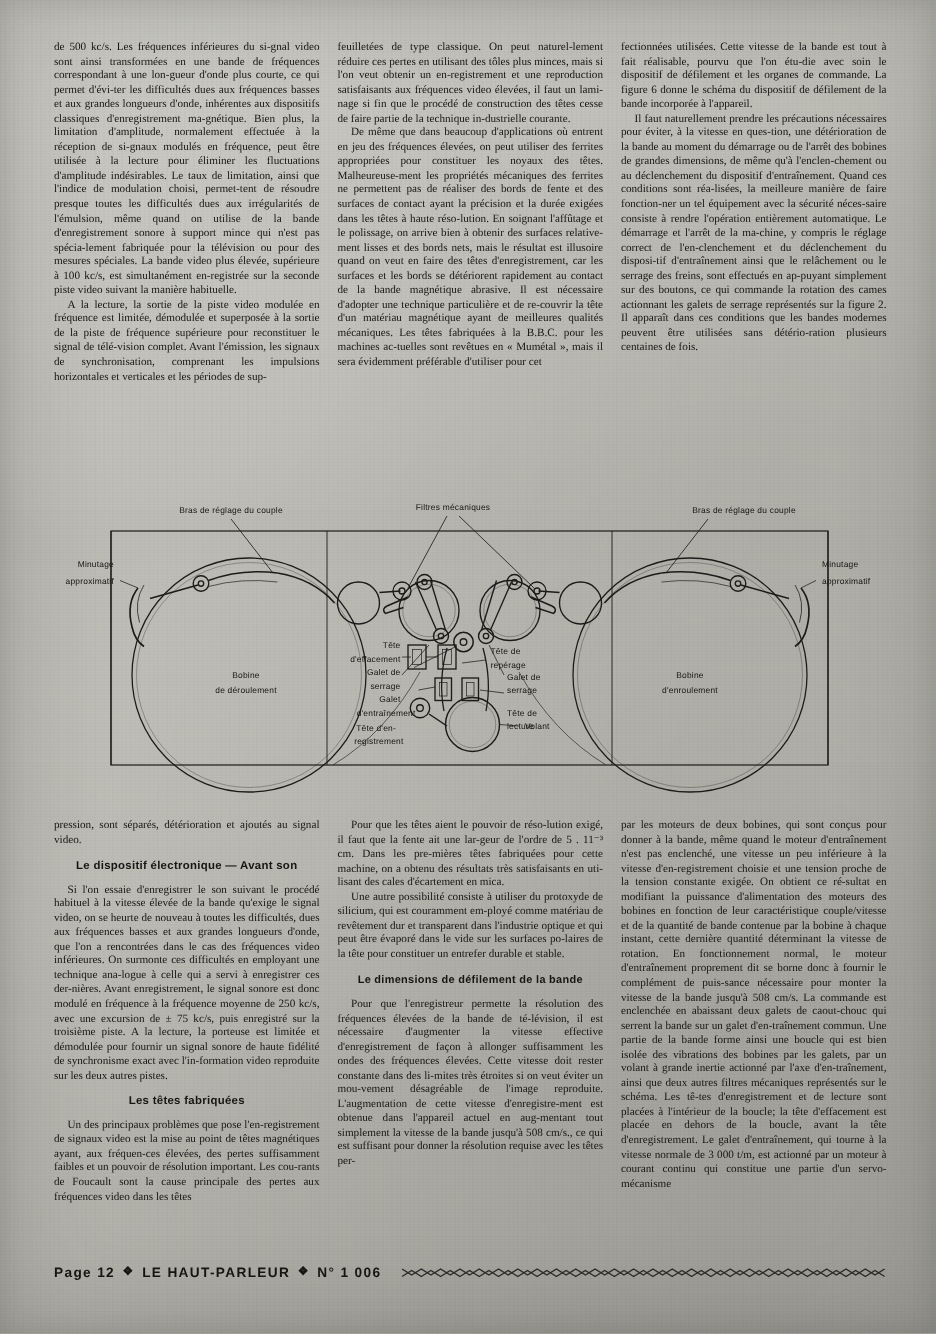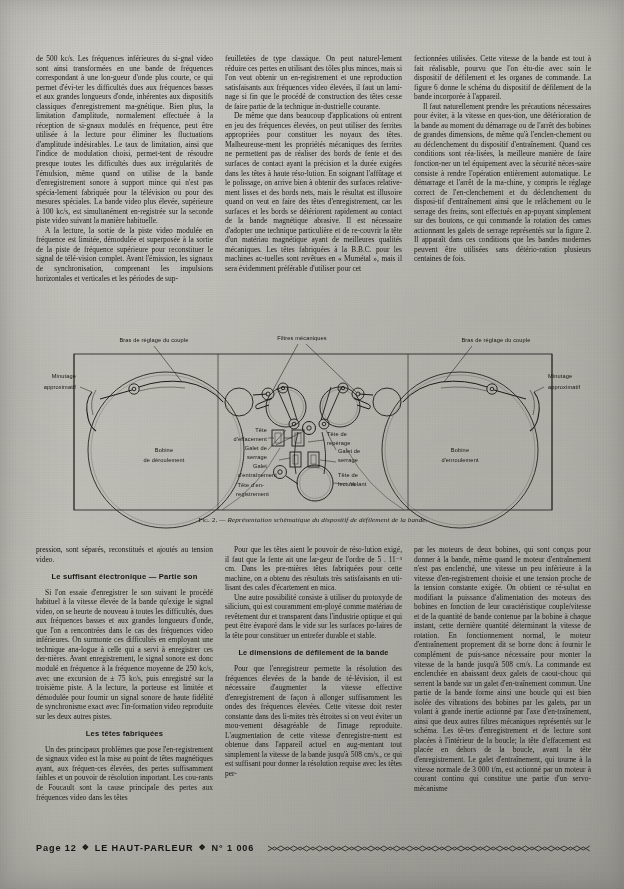--- a/index.html
+++ b/index.html
@@ -69,21 +69,21 @@
     font-size: 7.6px;
     font-weight: bold;
     text-align: center;
     margin: 8px 0 6px 0;
     letter-spacing: .2px;
     text-indent: 0;
   }
   h2.sec.sm { font-size: 7.3px; }
 
   
-  #top-cols { left: 36px; top: 54px; width: 555px; }
+  #top-cols { left: 36px; top: 26px; width: 555px; }
 
   
   #figure {
     position: absolute;
     left: 36px;
     top: 332px;
     width: 554px;
     height: 200px;
   }
   #figsvg { display: block; }
@@ -313,31 +313,26 @@
       <text class="flab e" x="228" y="155">Tête d'en-</text>
       <text class="flab e" x="233" y="164">registrement</text>
 
       <text class="flab" x="302" y="145">Tête de</text>
       <text class="flab" x="302" y="154">lecture</text>
 
       <text class="flab" x="314" y="154">Volant</text>
     </svg>
   </div>
 
-  <div id="figcap">
-    <span class="fignum">Fig. 2.</span>
-    <span>—</span>
-    <span>Représentation schématique du dispositif de défilement de la bande.</span>
-  </div>
 
   <div class="cols" id="bot-cols">
 
     <div class="col">
-      <p class="noind">pression, sont séparés, reconstitués et ajoutés au tension video.</p>
-      <h2 class="sec">Le suffisant électronique — Partie son</h2>
+      <p class="noind">pression, sont séparés, détérioration et ajoutés au signal video.</p>
+      <h2 class="sec">Le dispositif électronique — Avant son</h2>
       <p>Si l'on essaie d'enregistrer le son suivant le procédé habituel à la vitesse élevée de la bande qu'exige le signal video, on se heurte de nouveau à toutes les difficultés, dues aux fréquences basses et aux grandes longueurs d'onde, que l'on a rencontrées dans le cas des fréquences video inférieures. On surmonte ces difficultés en employant une technique ana-logue à celle qui a servi à enregistrer ces der-nières. Avant enregistrement, le signal sonore est donc modulé en fréquence à la fréquence moyenne de 250 kc/s, avec une excursion de ± 75 kc/s, puis enregistré sur la troisième piste. A la lecture, la porteuse est limitée et démodulée pour fournir un signal sonore de haute fidélité de synchronisme exact avec l'in-formation video reproduite sur les deux autres pistes.</p>
       <h2 class="sec">Les têtes fabriquées</h2>
       <p>Un des principaux problèmes que pose l'en-registrement de signaux video est la mise au point de têtes magnétiques ayant, aux fréquen-ces élevées, des pertes suffisamment faibles et un pouvoir de résolution important. Les cou-rants de Foucault sont la cause principale des pertes aux fréquences video dans les têtes</p>
     </div>
 
     <div class="col">
       <p>Pour que les têtes aient le pouvoir de réso-lution exigé, il faut que la fente ait une lar-geur de l'ordre de 5 . 11⁻³ cm. Dans les pre-mières têtes fabriquées pour cette machine, on a obtenu des résultats très satisfaisants en uti-lisant des cales d'écartement en mica.</p>
       <p>Une autre possibilité consiste à utiliser du protoxyde de silicium, qui est couramment em-ployé comme matériau de revêtement dur et transparent dans l'industrie optique et qui peut être évaporé dans le vide sur les surfaces po-laires de la tête pour constituer un entrefer durable et stable.</p>
       <h2 class="sec sm">Le dimensions de défilement de la bande</h2>
       <p>Pour que l'enregistreur permette la résolution des fréquences élevées de la bande de té-lévision, il est nécessaire d'augmenter la vitesse effective d'enregistrement de façon à allonger suffisamment les ondes des fréquences élevées. Cette vitesse doit rester constante dans des li-mites très étroites si on veut éviter un mou-vement désagréable de l'image reproduite. L'augmentation de cette vitesse d'enregistre-ment est obtenue dans l'appareil actuel en aug-mentant tout simplement la vitesse de la bande jusqu'à 508 cm/s., ce qui est suffisant pour donner la résolution requise avec les têtes per-</p>

